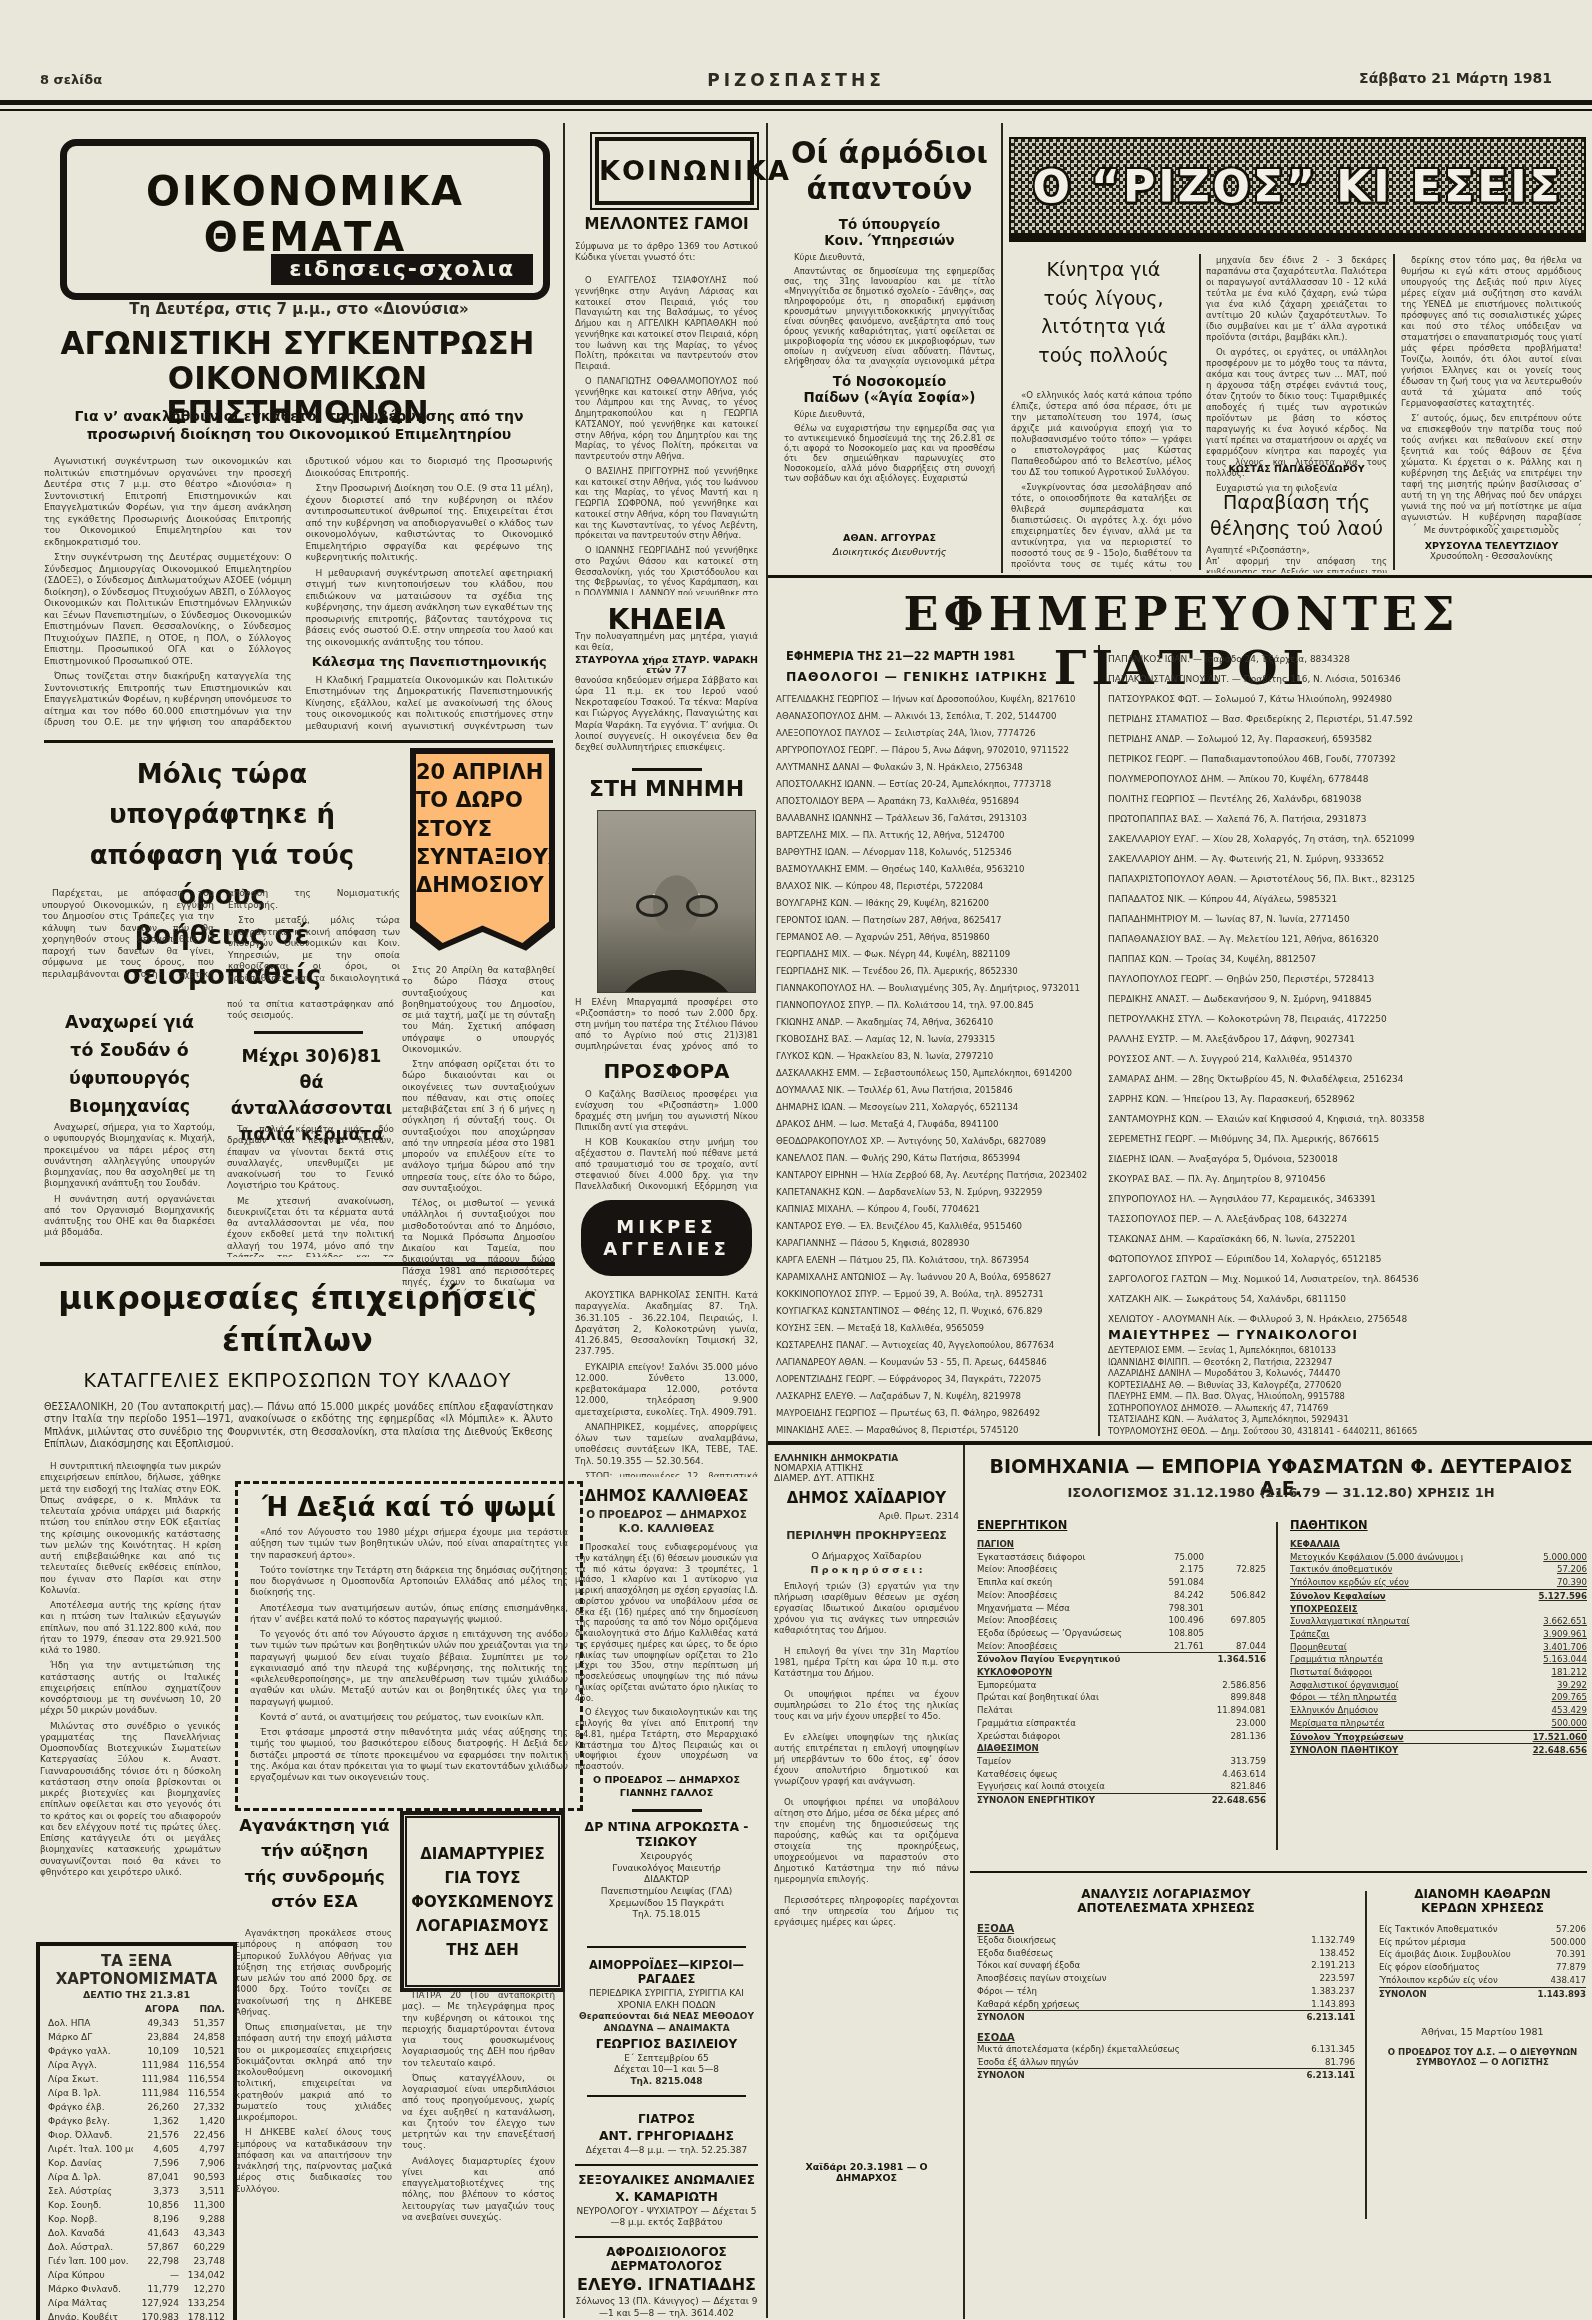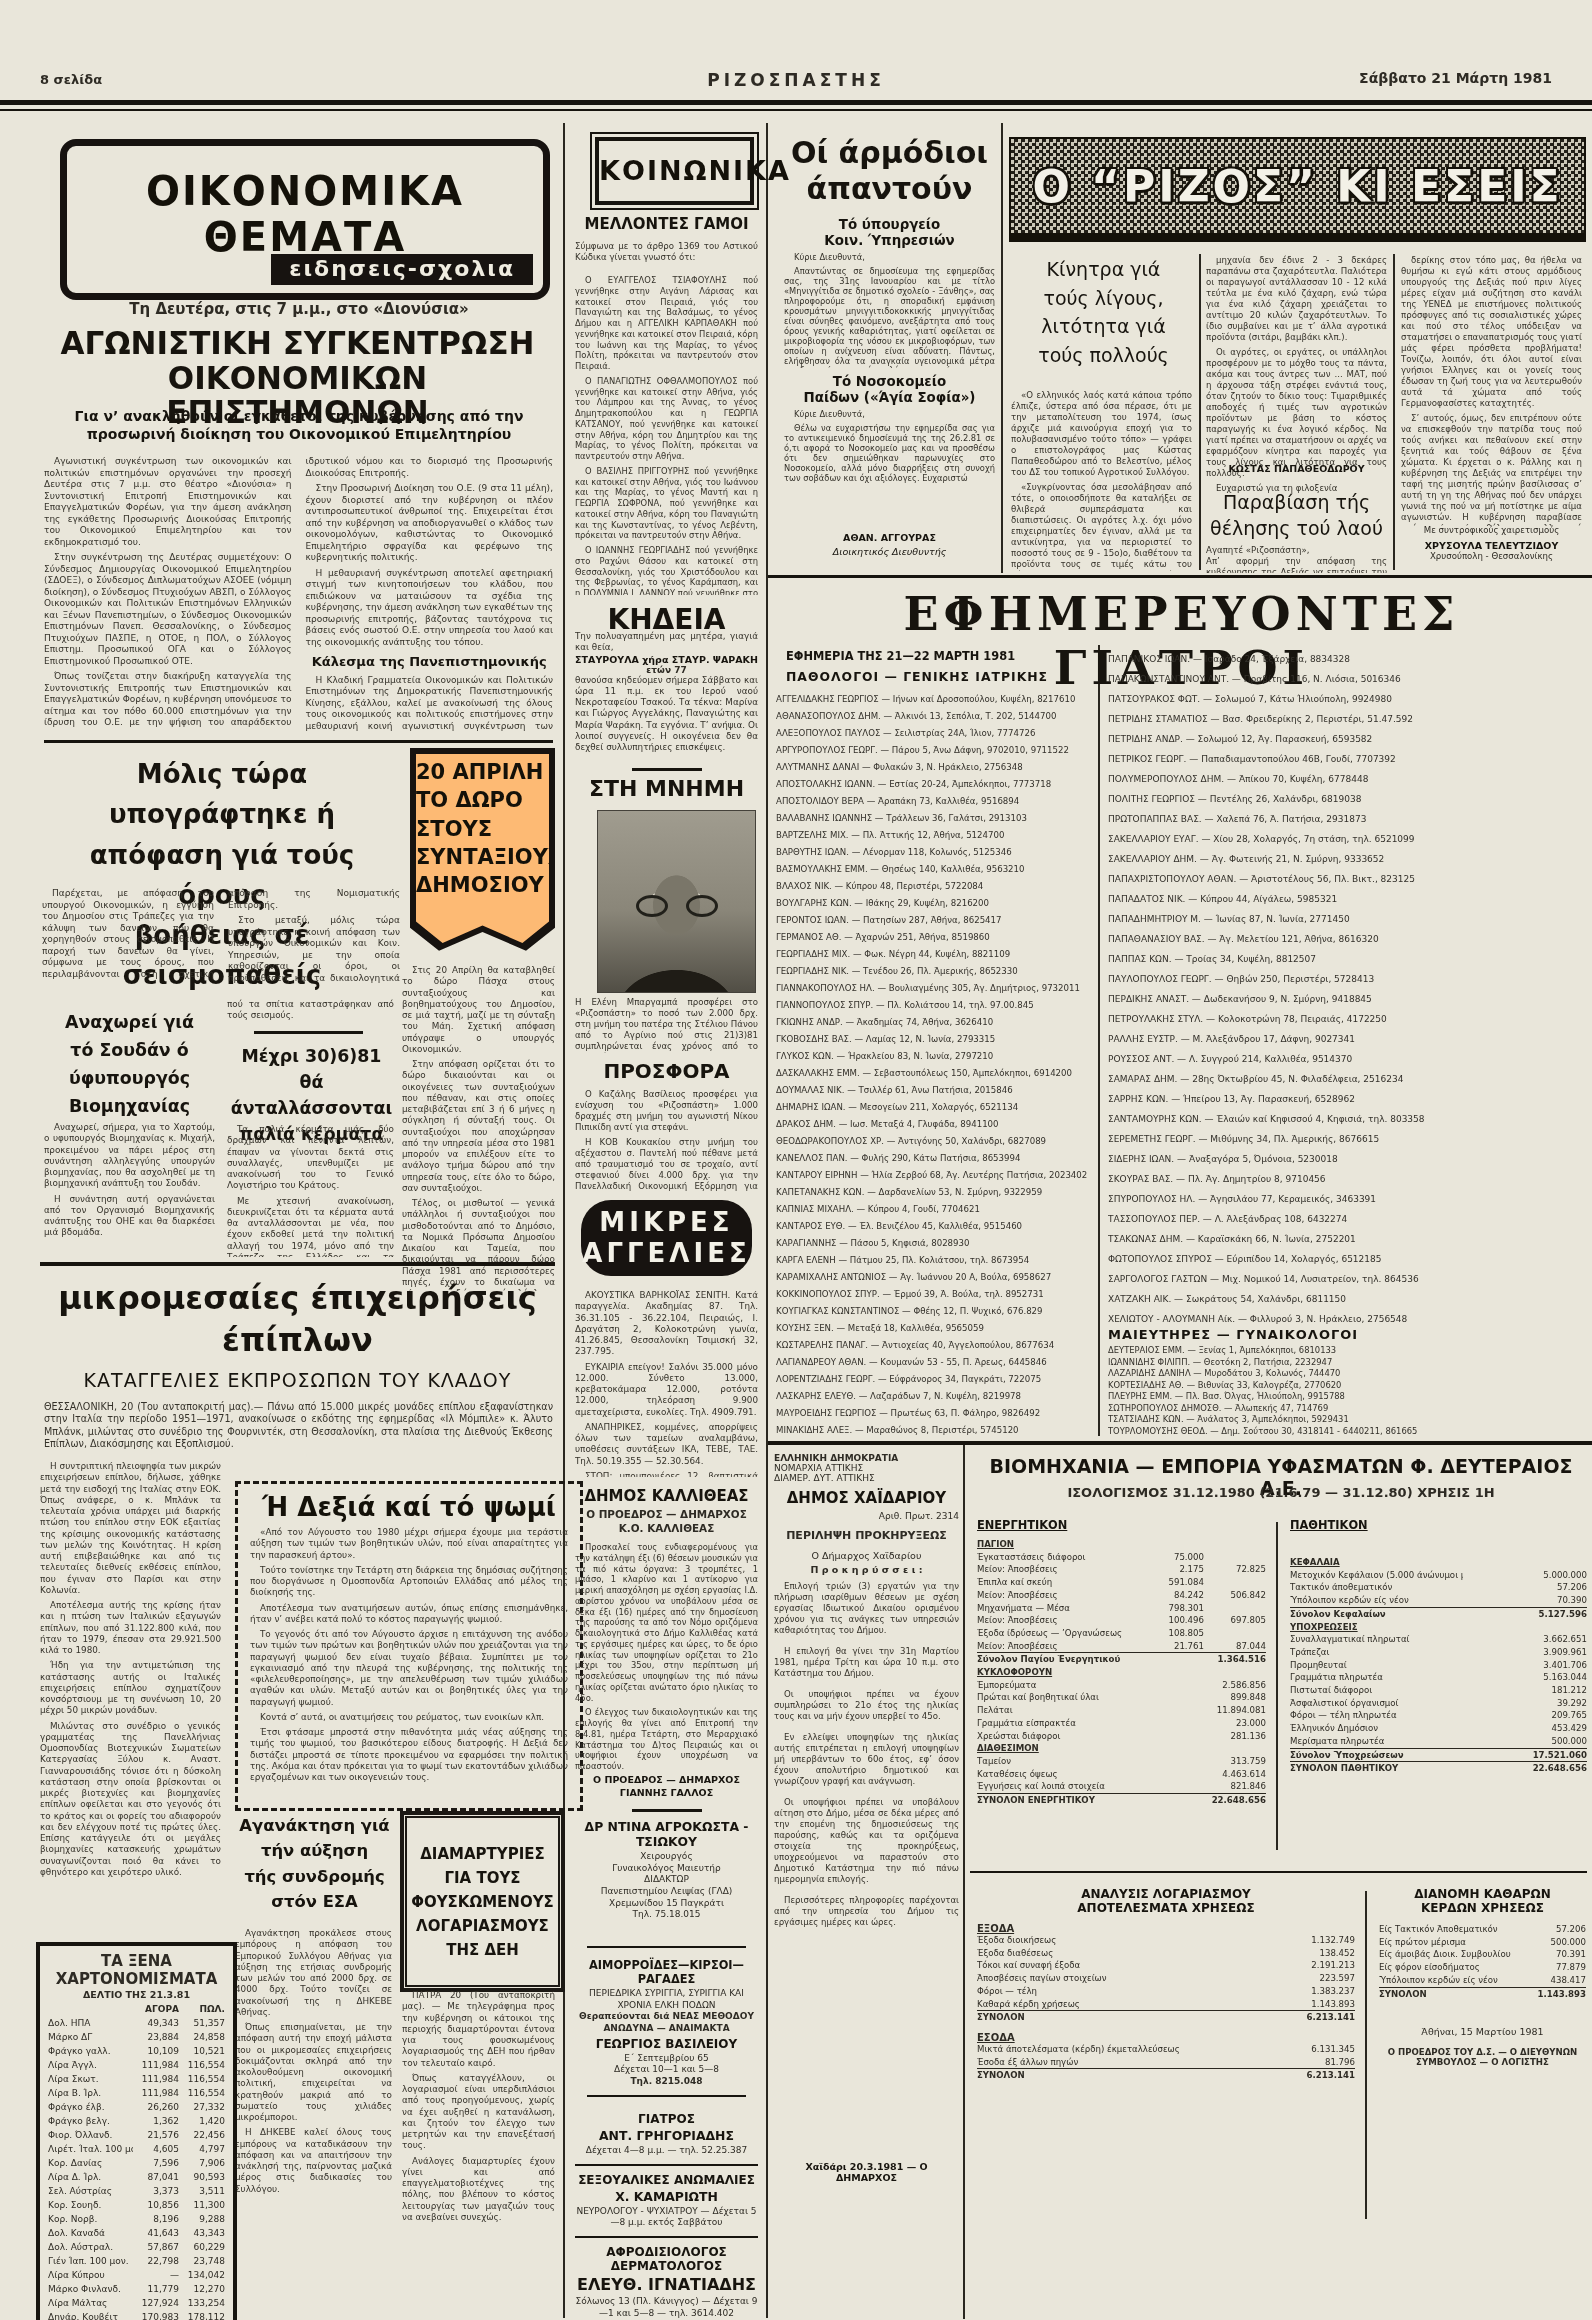--- a/index.html
+++ b/index.html
@@ -49,21 +49,21 @@
   .cur-row .v{width:46px;text-align:right;}
   
   .bal-row{display:flex;font-size:8.6px;line-height:12.7px;}
   .bal-row .l{flex:1;overflow:hidden;white-space:nowrap;}
   .bal-row .v{width:62px;text-align:right;}
   .bal-row.bh .l{font-weight:bold;text-decoration:underline;}
   .bal-row.tot{font-weight:bold;border-top:1px solid #2a271f;}
   .dashbox{border:3px dashed #1c1914;}
   .dblbox{border:5px double #1c1914;outline:2px solid #1c1914;}
   .pill{background:#171310;border-radius:30px;display:flex;flex-direction:column;align-items:center;justify-content:center;}
-  .pill div{color:#f3f1e7;font-weight:bold;font-size:26px;letter-spacing:4px;line-height:1.2;}
+  .pill div{color:#f3f1e7;font-weight:bold;font-size:18px;letter-spacing:4px;line-height:1.2;}
   .adname{font-weight:bold;font-size:12px;text-align:center;color:#17140e;margin:2px 0;}
   .adline{font-size:9px;text-align:center;line-height:1.3;}
   .photo{background:
     radial-gradient(55px 70px at 50% 52%,#7a7669 0 42%,transparent 43%),
     radial-gradient(14px 8px at 39% 47%,#d6d2c4 0 46%,transparent 47%),
     radial-gradient(14px 8px at 61% 47%,#d6d2c4 0 46%,transparent 47%),
     radial-gradient(95px 70px at 50% 112%,#1f1c16 0 62%,transparent 63%),
     linear-gradient(180deg,#a09c8f 0%,#8a8679 55%,#514e45 100%);
     border:1px solid #44413a;}
   .lens{position:absolute;width:26px;height:16px;border:3px solid #21201a;border-radius:50%;top:84px;}
@@ -791,21 +791,21 @@
         <div class="bal-row tot">
           <span class="l">ΣΥΝΟΛΟΝ ΕΝΕΡΓΗΤΙΚΟΥ</span>
           <span class="v"></span>
           <span class="v">22.648.656</span>
         </div>
       </div>
   </div>
   <div class="vrule" style="left:1276px;top:1522px;height:328px;"></div>
   <div class="abs" style="left:1290px;top:1518px;width:297px;">
     <div class="b" style="font-size:11.4px;text-decoration:underline;color:#17140e;">ΠΑΘΗΤΙΚΟΝ</div>
-    <div style="margin-top:24px;">
+    <div style="margin-top:6px;text-decoration:underline;">
 
         <div class="bal-row bh">
           <span class="l">ΚΕΦΑΛΑΙΑ</span>
           <span class="v"></span>
           <span class="v"></span>
         </div>
 
         <div class="bal-row">
           <span class="l">Μετοχικόν Κεφάλαιον (5.000 άνώνυμοι μετοχαί τών 1.000 δρχ. έκάστη)</span>
           <span class="v"></span>

